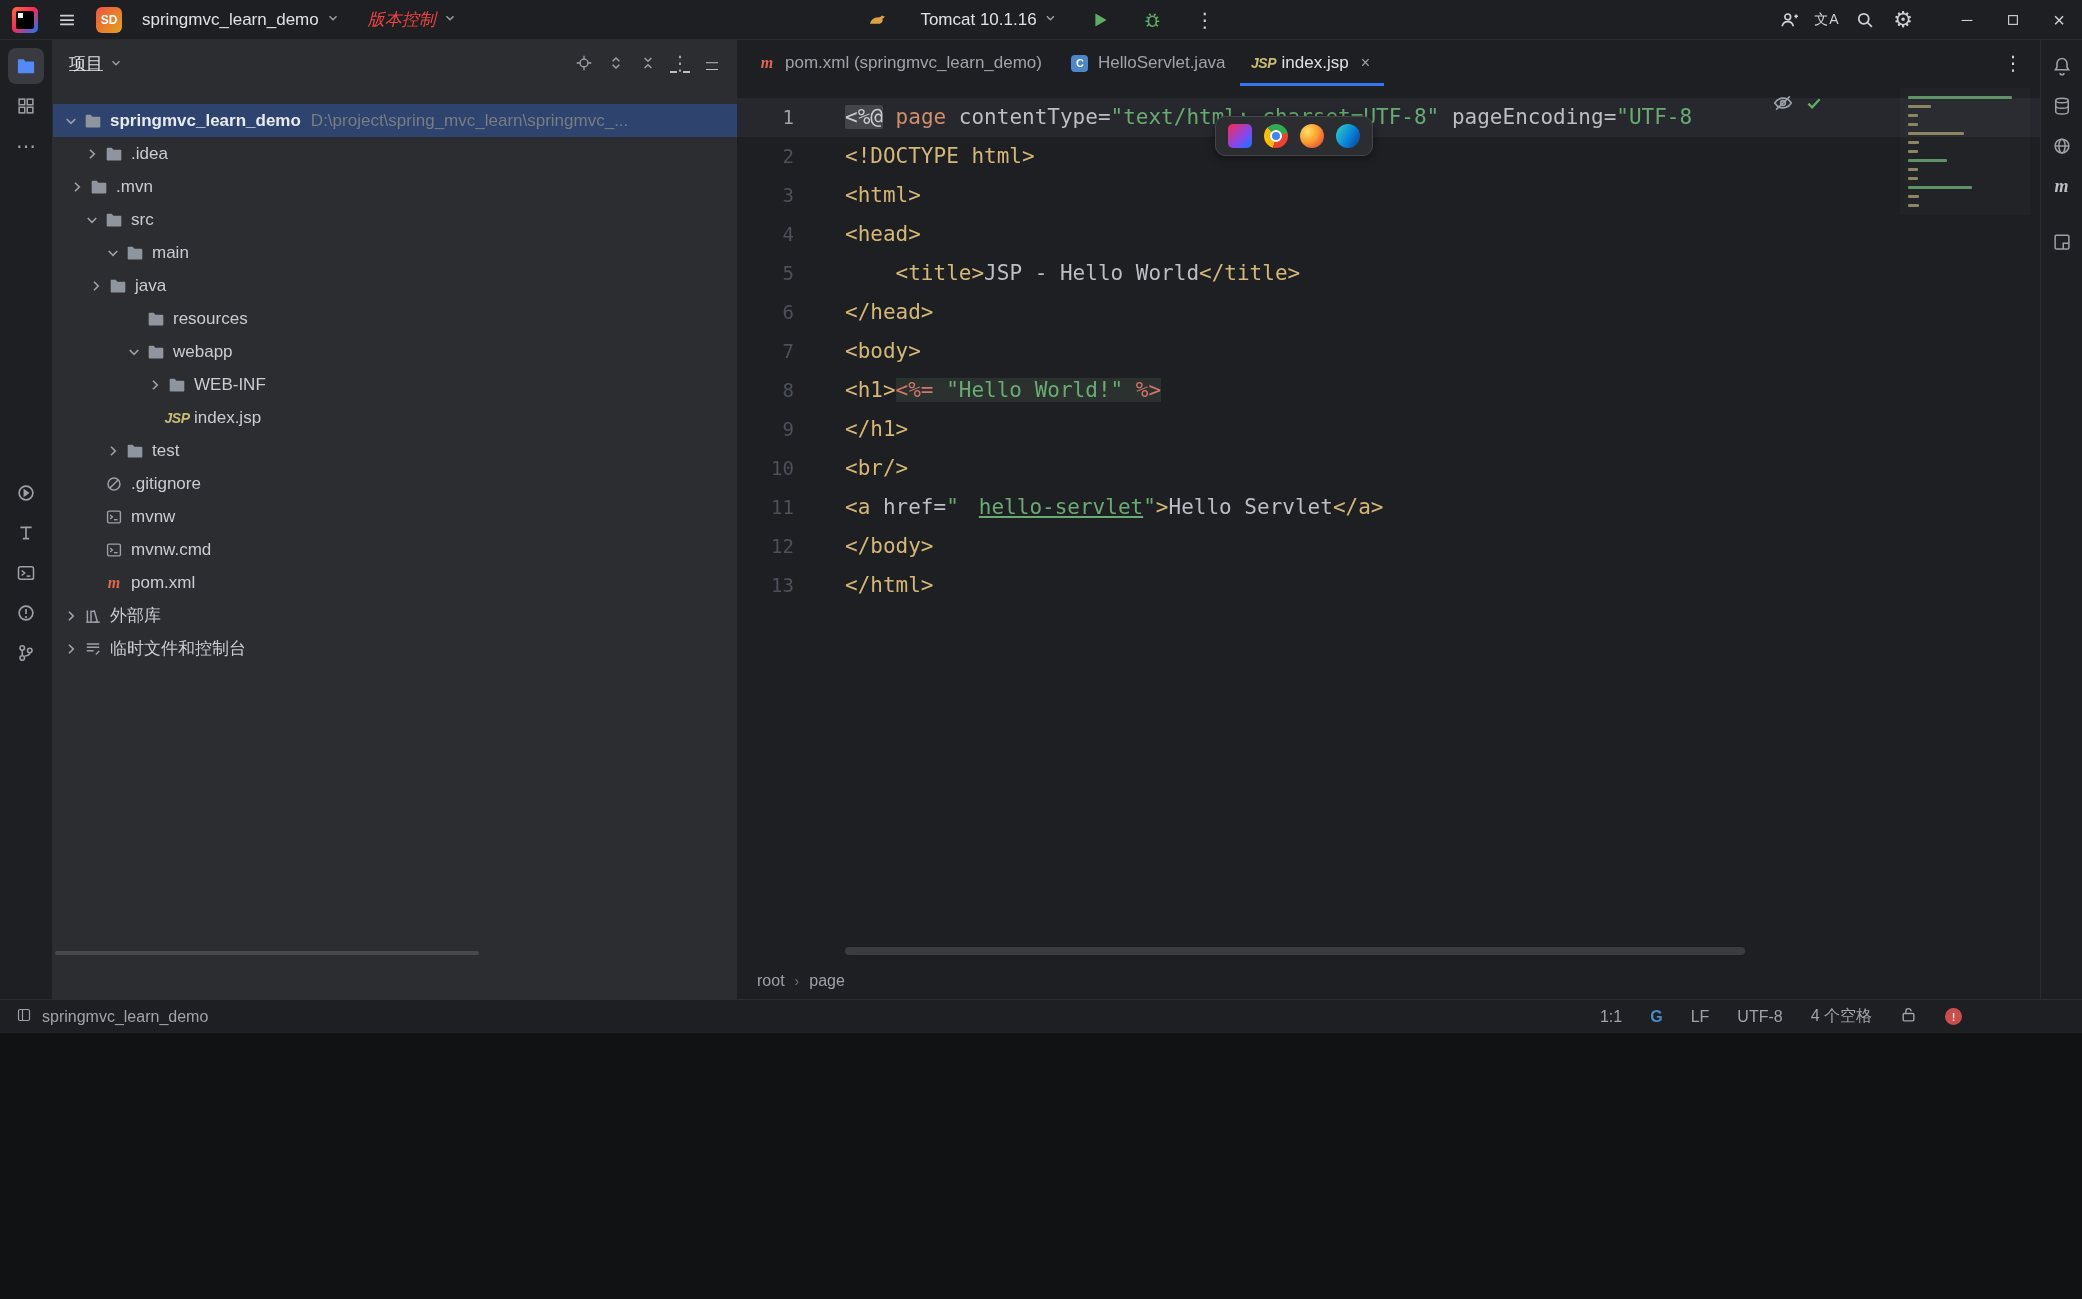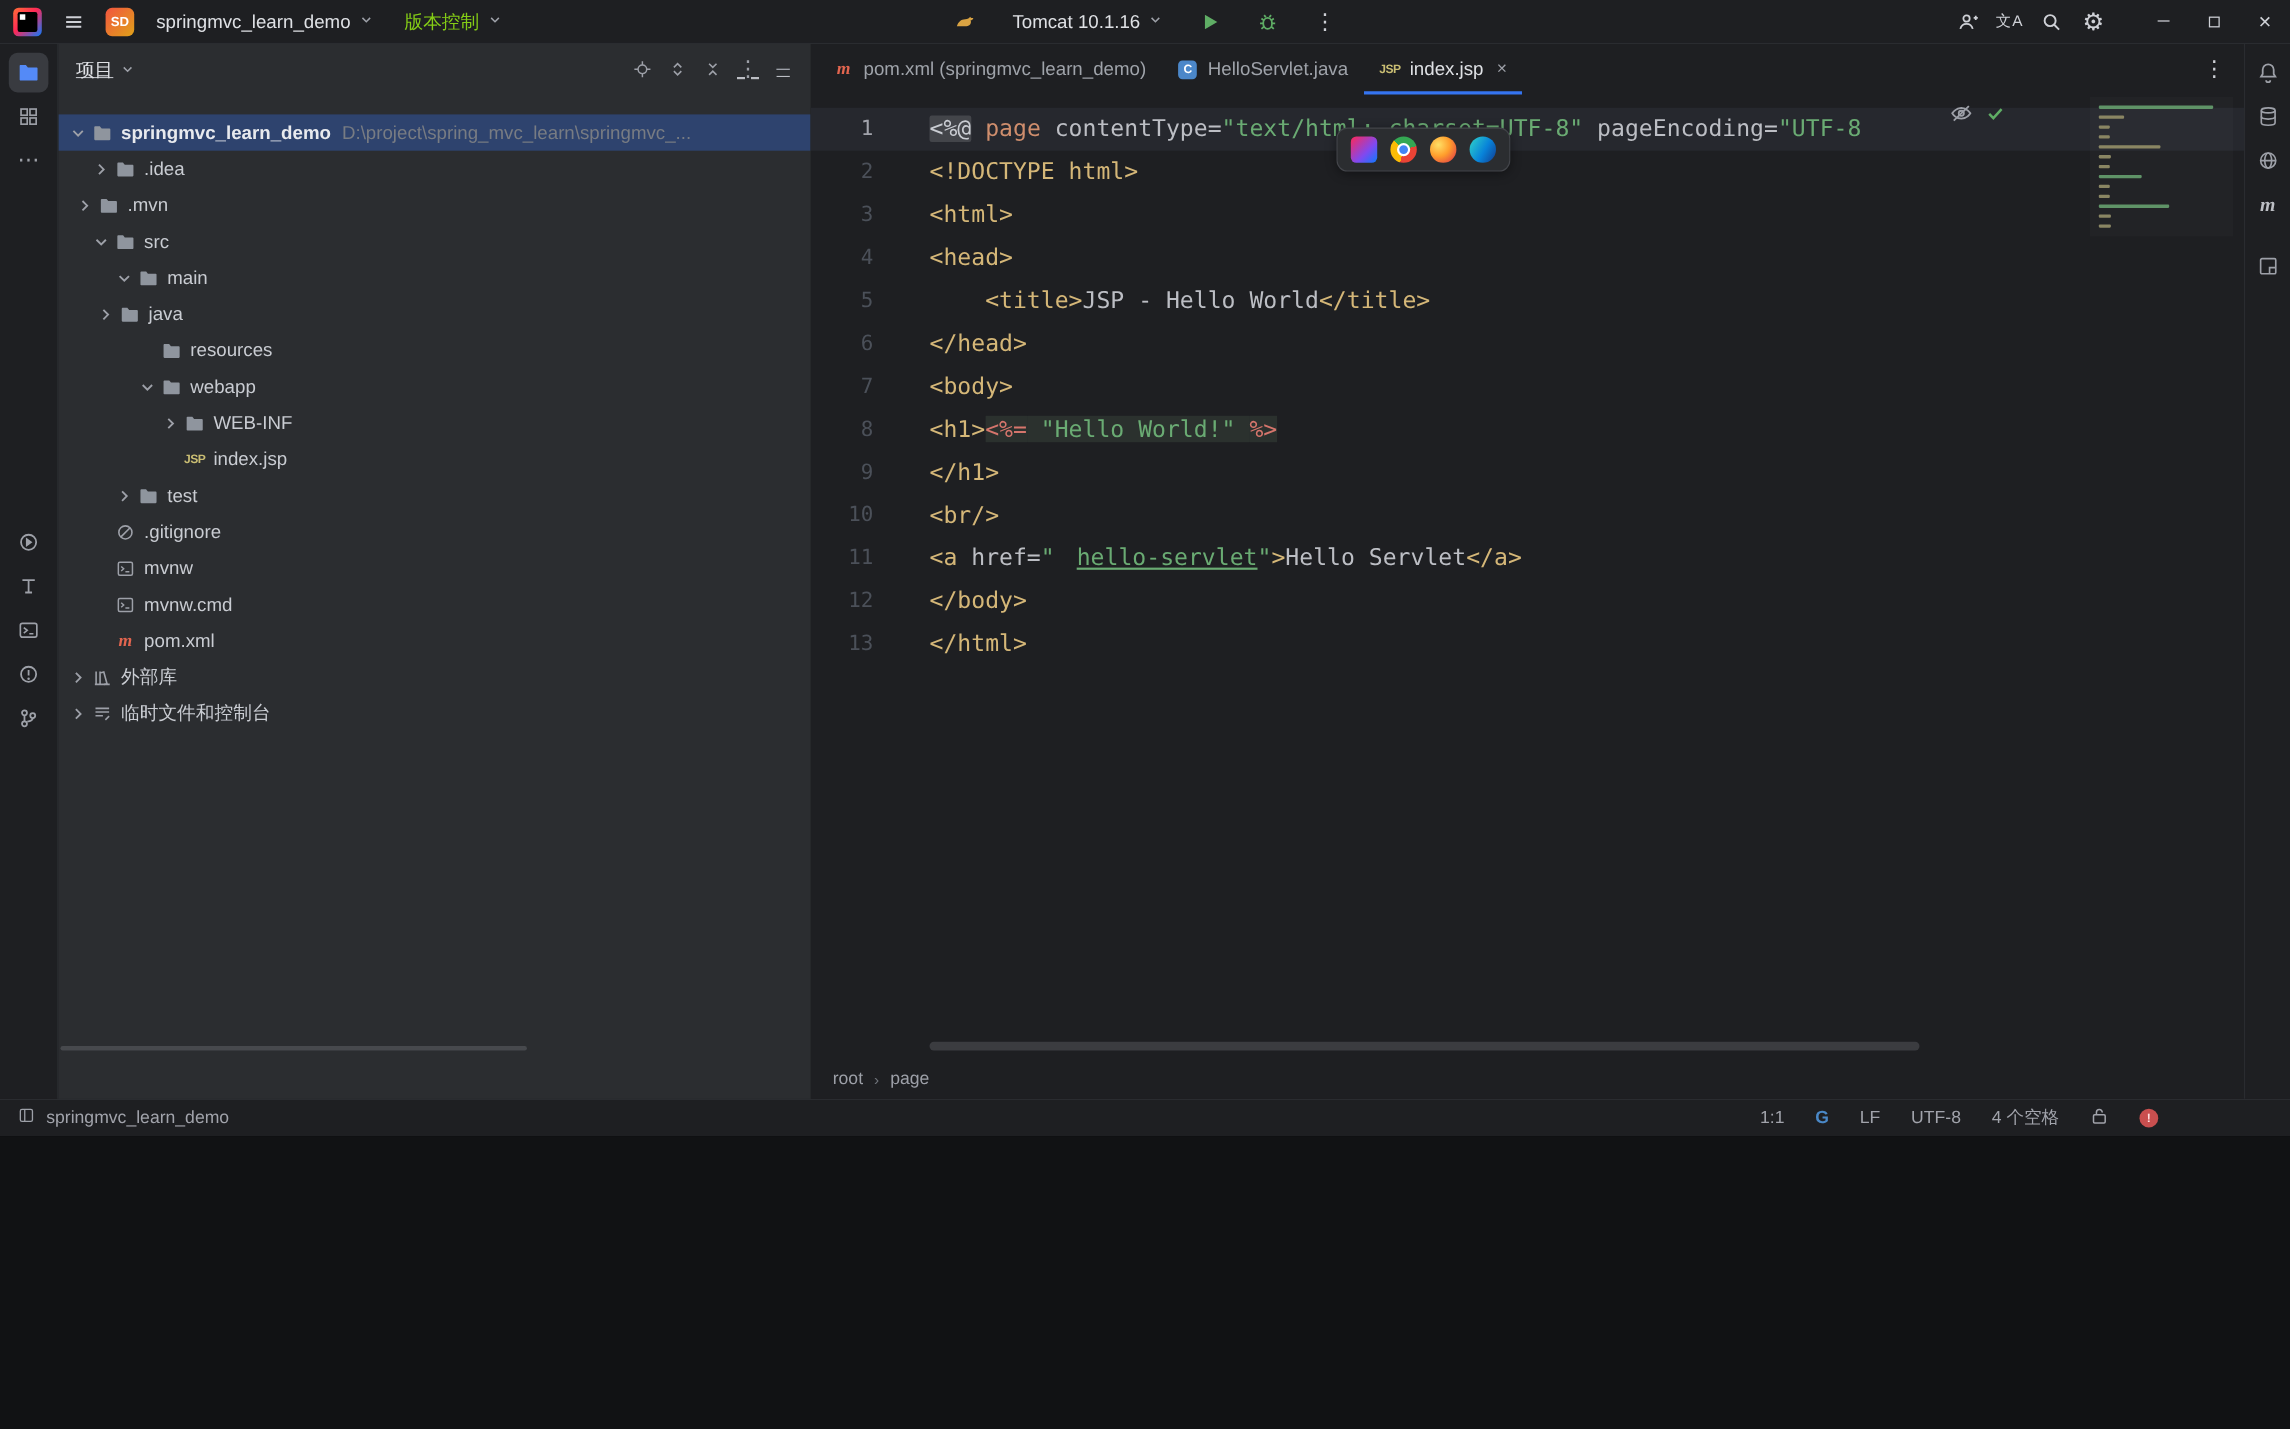--- a/index.html
+++ b/index.html
@@ -12,21 +12,21 @@
             border-bottom:1px solid #2a2c30;padding:0 0 0 12px;position:relative;}
   .tb-left{display:flex;align-items:center;gap:12px;}
   .logo{width:26px;height:26px;border-radius:5px;background:linear-gradient(135deg,#ff6f37,#fe2857 45%,#0b7bff);position:relative;}
   .logo::after{content:"";position:absolute;inset:4px;background:#000;border-radius:2px;}
   .logo::before{content:"";position:absolute;left:6px;top:6px;width:5px;height:5px;background:#fff;z-index:1;}
   .proj-badge{width:26px;height:26px;border-radius:6px;color:#fff;font-weight:700;font-size:12px;
               display:flex;align-items:center;justify-content:center;
               background:linear-gradient(135deg,#f2543f,#e0a219);}
   .tb-widget{display:flex;align-items:center;gap:7px;background:none;border:0;color:#dfe1e5;
              font-size:17px;font-family:inherit;padding:5px 8px;border-radius:6px;cursor:default;}
-  .tb-widget.dim .w-label{color:#84cc16;}
+  .tb-widget.dim .w-label{color:#ef4444;font-style:italic;}
   .tb-icon{width:34px;height:34px;display:flex;align-items:center;justify-content:center;border-radius:6px;color:#ced0d6;}
   .tb-run{position:absolute;left:50%;transform:translateX(-50%);display:flex;align-items:center;gap:18px;}
   .tb-right{margin-left:auto;display:flex;align-items:center;gap:4px;}
   .win-group{display:flex;margin-left:20px;}
   .win-btn{width:46px;height:39px;display:flex;align-items:center;justify-content:center;color:#ced0d6;font-size:15px;}
   .glyph{font-size:20px;line-height:1;}
   .gear-glyph{font-size:22px;line-height:1;}
   .translate-glyph{font-size:14px;letter-spacing:1px;color:#ced0d6;}
 
   
@@ -49,21 +49,21 @@
   .tree{flex:1;padding-top:18px;overflow:hidden;font-size:17px;}
   .tree-row{height:33px;display:flex;align-items:center;white-space:nowrap;cursor:default;}
   .tree-row.selected{background:#2e436e;}
   .chevron,.chev-slot{flex:0 0 20px;width:20px;height:18px;display:flex;align-items:center;justify-content:center;}
   .tree-icon{flex:0 0 20px;width:20px;height:18px;display:flex;align-items:center;justify-content:center;margin-left:2px;}
   .tree-label{margin-left:7px;color:#c9ccd2;}
   .tree-label.bold{font-weight:700;color:#e8eaee;}
   .tree-path{margin-left:10px;color:#787c83;}
   .panel-hscroll{position:absolute;bottom:44px;left:2px;width:424px;height:4px;border-radius:2px;background:#47494d;}
 
-  .filetype-jsp{font-size:11px;font-weight:700;color:#c9bd73;letter-spacing:-0.5px;}
+  .filetype-jsp{font-size:14px;font-weight:700;color:#c9bd73;letter-spacing:-0.5px;font-style:italic;}
   .maven-m{font-family:"Liberation Serif",serif;font-style:italic;font-weight:700;color:#e2654f;font-size:16px;line-height:1;}
   .mono-m{font-family:"Liberation Serif",serif;font-style:italic;font-weight:700;color:#bcbec4;font-size:18px;line-height:1;}
   .class-badge{width:17px;height:17px;border-radius:4px;background:#4b87c9;color:#fff;font-size:11px;font-weight:700;
                display:flex;align-items:center;justify-content:center;}
 
   
   .editor-area{flex:1;display:flex;flex-direction:column;background:#1e1f22;min-width:0;}
   .tabbar{flex:0 0 46px;display:flex;align-items:center;padding:0 10px 0 6px;}
   .tabs{display:flex;height:100%;}
   .tab{height:100%;display:flex;align-items:center;gap:8px;padding:0 14px;color:#9fa3aa;cursor:default;}

